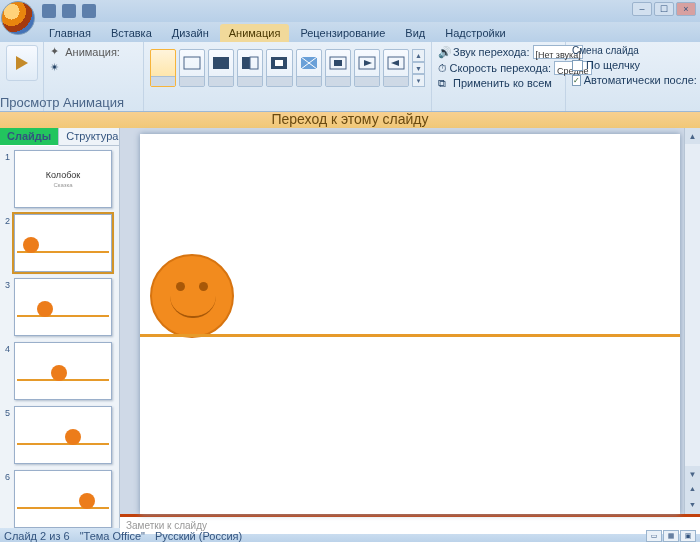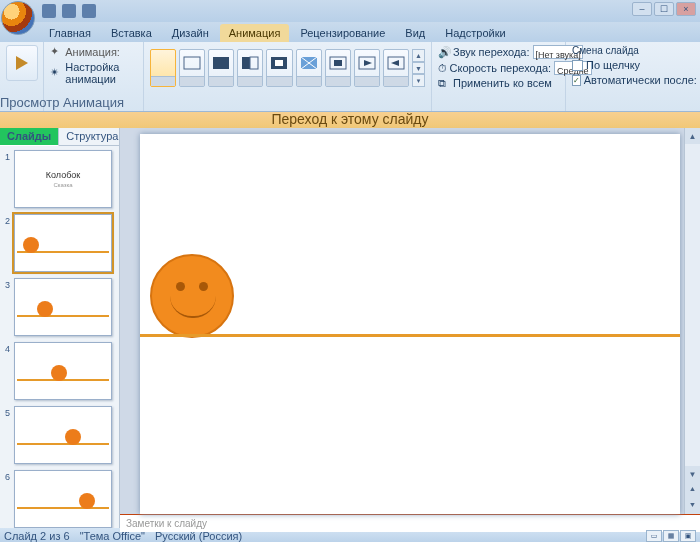--- a/index.html
+++ b/index.html
@@ -72,21 +72,21 @@
   .canvas-wrap { flex:1; background:#cfd9e7; display:flex; align-items:flex-start; justify-content:center; padding:6px 10px 0 10px; position:relative;}
   .canvas { width:540px; height:380px; background:#fff; box-shadow:0 0 6px #7f97b2; position:relative; }
   .canvas .hline { position:absolute; left:0; right:0; top:200px; height:3px; background:#e69a2a; }
   .face { position:absolute; left:10px; top:120px; width:84px; height:84px; border-radius:50%; background:#f28b1e; border:2px solid #d77410; }
   .face .eye { position:absolute; width:9px; height:9px; border-radius:50%; background:#a85808; top:26px; }
   .face .eye.l { left:24px; } .face .eye.r { right:24px; }
   .face .mouth { position:absolute; width:46px; height:22px; border:2px solid #a85808; border-top:none; border-left:none; border-right:none; border-radius:0 0 30px 30px; left:18px; top:40px; }
   .vscroll { position:absolute; right:0; top:0; bottom:0; width:16px; background:#e6edf5; border-left:1px solid #b7c5d5; display:flex; flex-direction:column;}
   .vscroll .btn { height:16px; background:#d6e1ed; display:flex; align-items:center;justify-content:center; font-size:8px; color:#4a6588;}
   .vscroll .track { flex:1; }
-  .notes { height:20px; background:#fff; border-top:1px solid #c2410c; padding:3px 6px; font-size:10px; color:#999;}
+  .notes { height:20px; background:#fff; border-top:3px solid #c2410c; padding:3px 6px; font-size:10px; color:#999;}
 
   
   .statusbar { height:16px; background: linear-gradient(#d4e4f4,#b8d0e8); display:flex; align-items:center; font-size:10px; color:#33547f; padding:0 4px; gap:10px;}
   .statusbar .spacer { flex:1; }
   .viewbtns { display:flex; gap:1px; }
   .viewbtns div { width:16px; height:12px; border:1px solid #9ab4ce; background:#eaf1f8; font-size:7px; display:flex;align-items:center;justify-content:center;}
   .zoom { display:flex; align-items:center; gap:3px; }
   .zoom .slider { width:70px; height:4px; background:#9ab4ce; position:relative; }
   .zoom .slider .knob { position:absolute; width:6px; height:10px; background:#6f8cae; top:-3px; left:48px;}
 </style>
@@ -126,21 +126,20 @@
     </div>
     <div class="lbl">Просмотр</div>
   </div>
   <div class="ribgrp" style="width:100px;">
     <div class="anim-row">
       <span>✦</span>
       <span>Анимация:</span>
     </div>
     <div class="anim-row anim-setup">
       <span class="ic">✴</span>
-      <span>Настройка анимации</span>
     </div>
     <div class="lbl">Анимация</div>
   </div>
   <div class="ribgrp" style="flex:1; min-width:0;">
     <div class="gallery">
       <div class="gal-item sel">
           <div class="top"></div>
           <div class="bot"></div>
         </div>
       <div class="gal-item">

